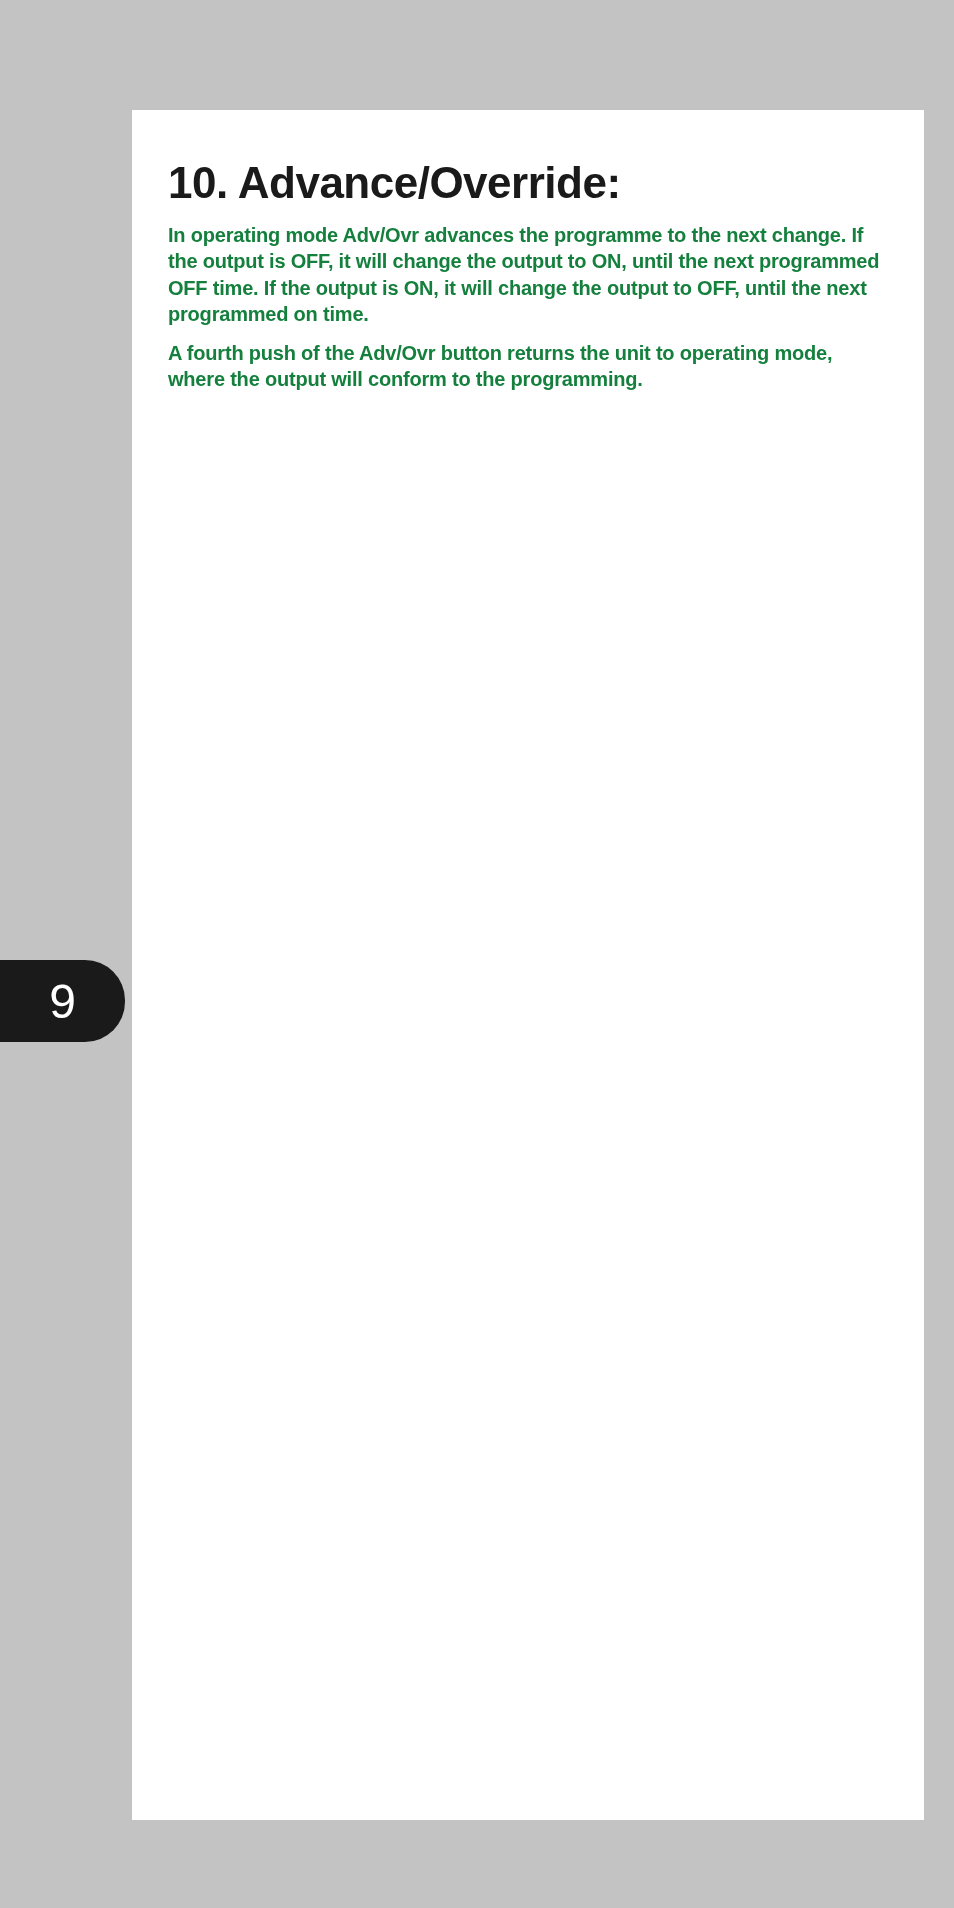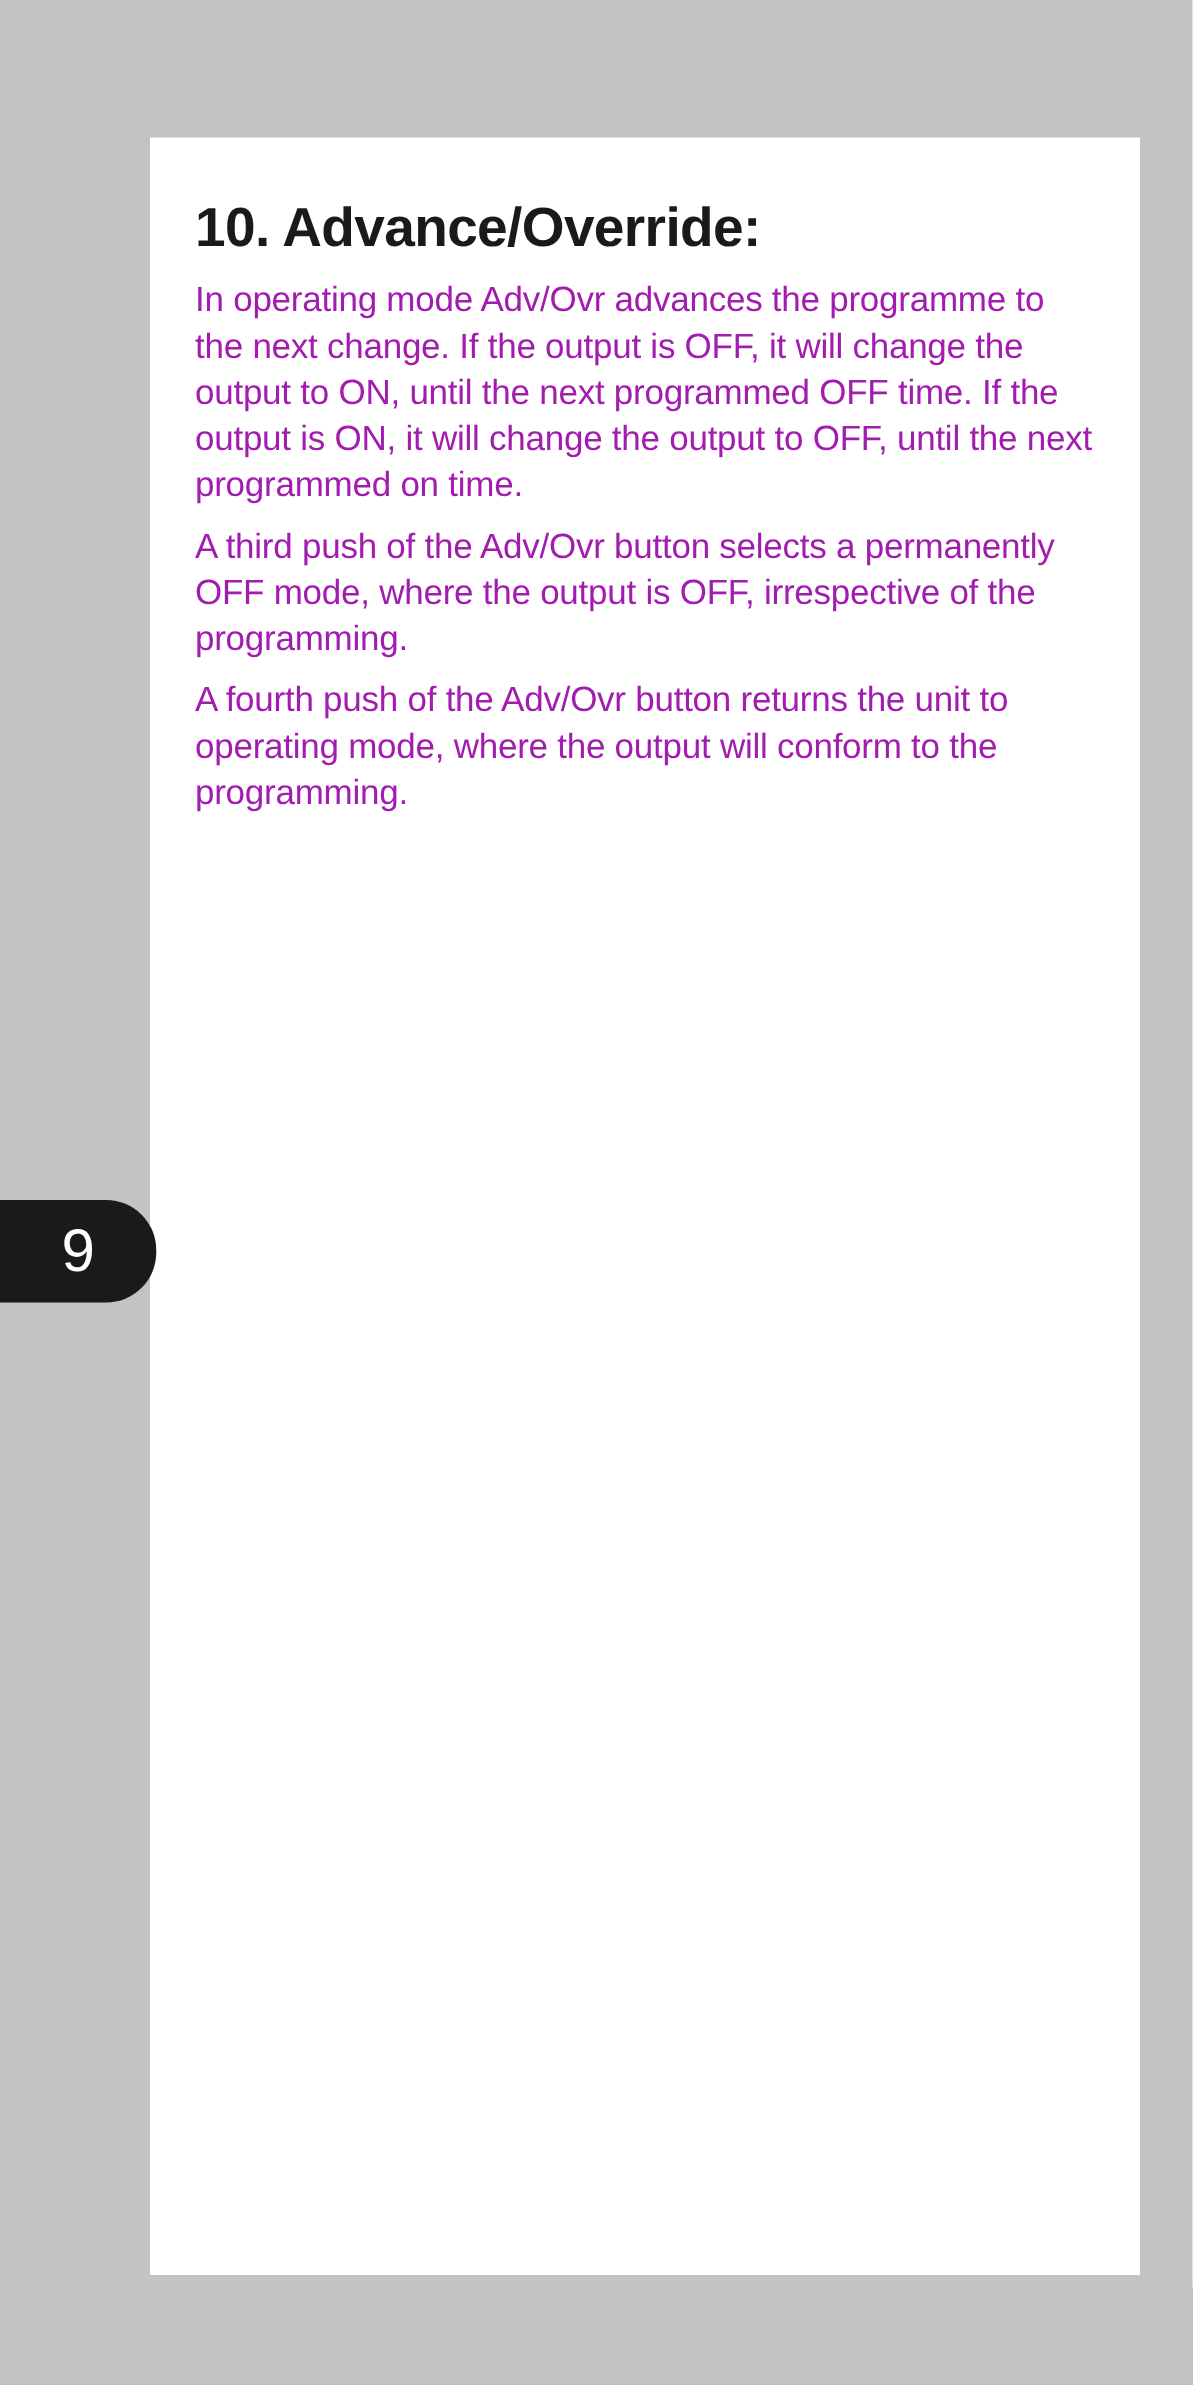--- a/index.html
+++ b/index.html
@@ -10,41 +10,42 @@
   body {
     background: #c3c3c3;
     width: 954px;
     height: 1908px;
     font-family: Arial, Helvetica, sans-serif;
     position: relative;
     overflow: hidden;
   }
   .page {
     position: absolute;
-    left: 120px;
+    left: 132px;
     top: 110px;
     width: 792px;
     height: 1710px;
     background: #ffffff;
     padding: 48px 36px 36px 36px;
   }
   .section-heading {
     font-size: 44px;
     font-weight: 700;
     color: #1a1a1a;
     letter-spacing: -0.5px;
     margin-bottom: 14px;
     font-stretch: condensed;
   }
   .para {
-    font-size: 28px;
+    font-size: 20px;
     line-height: 1.32;
-    color: #a21caf;
+    color: #15803d;
     margin-bottom: 12px;
     letter-spacing: -0.2px;
+    font-weight: bold;
   }
   .section-gap {
     height: 38px;
   }
   .page-tab {
     position: absolute;
     left: 0;
     top: 960px;
     width: 125px;
     height: 82px;
@@ -60,21 +61,20 @@
     font-family: Arial, Helvetica, sans-serif;
   }
 </style>
 </head>
 <body>
 
 <div class="page">
 
   <h2 class="section-heading">10. Advance/Override:</h2>
   <p class="para">In operating mode Adv/Ovr advances the programme to the next change. If the output is OFF, it will change the output to ON, until the next programmed OFF time. If the output is ON, it will change the output to OFF, until the next programmed on time.</p>
-  <p class="para">A third push of the Adv/Ovr button selects a permanently OFF mode, where the output is OFF, irrespective of the programming.</p>
   <p class="para">A fourth push of the Adv/Ovr button returns the unit to operating mode, where the output will conform to the programming.</p>
 
   <div class="section-gap"></div>
 
 
 </div>
 
 <div class="page-tab">
   <span>9</span>
 </div>

